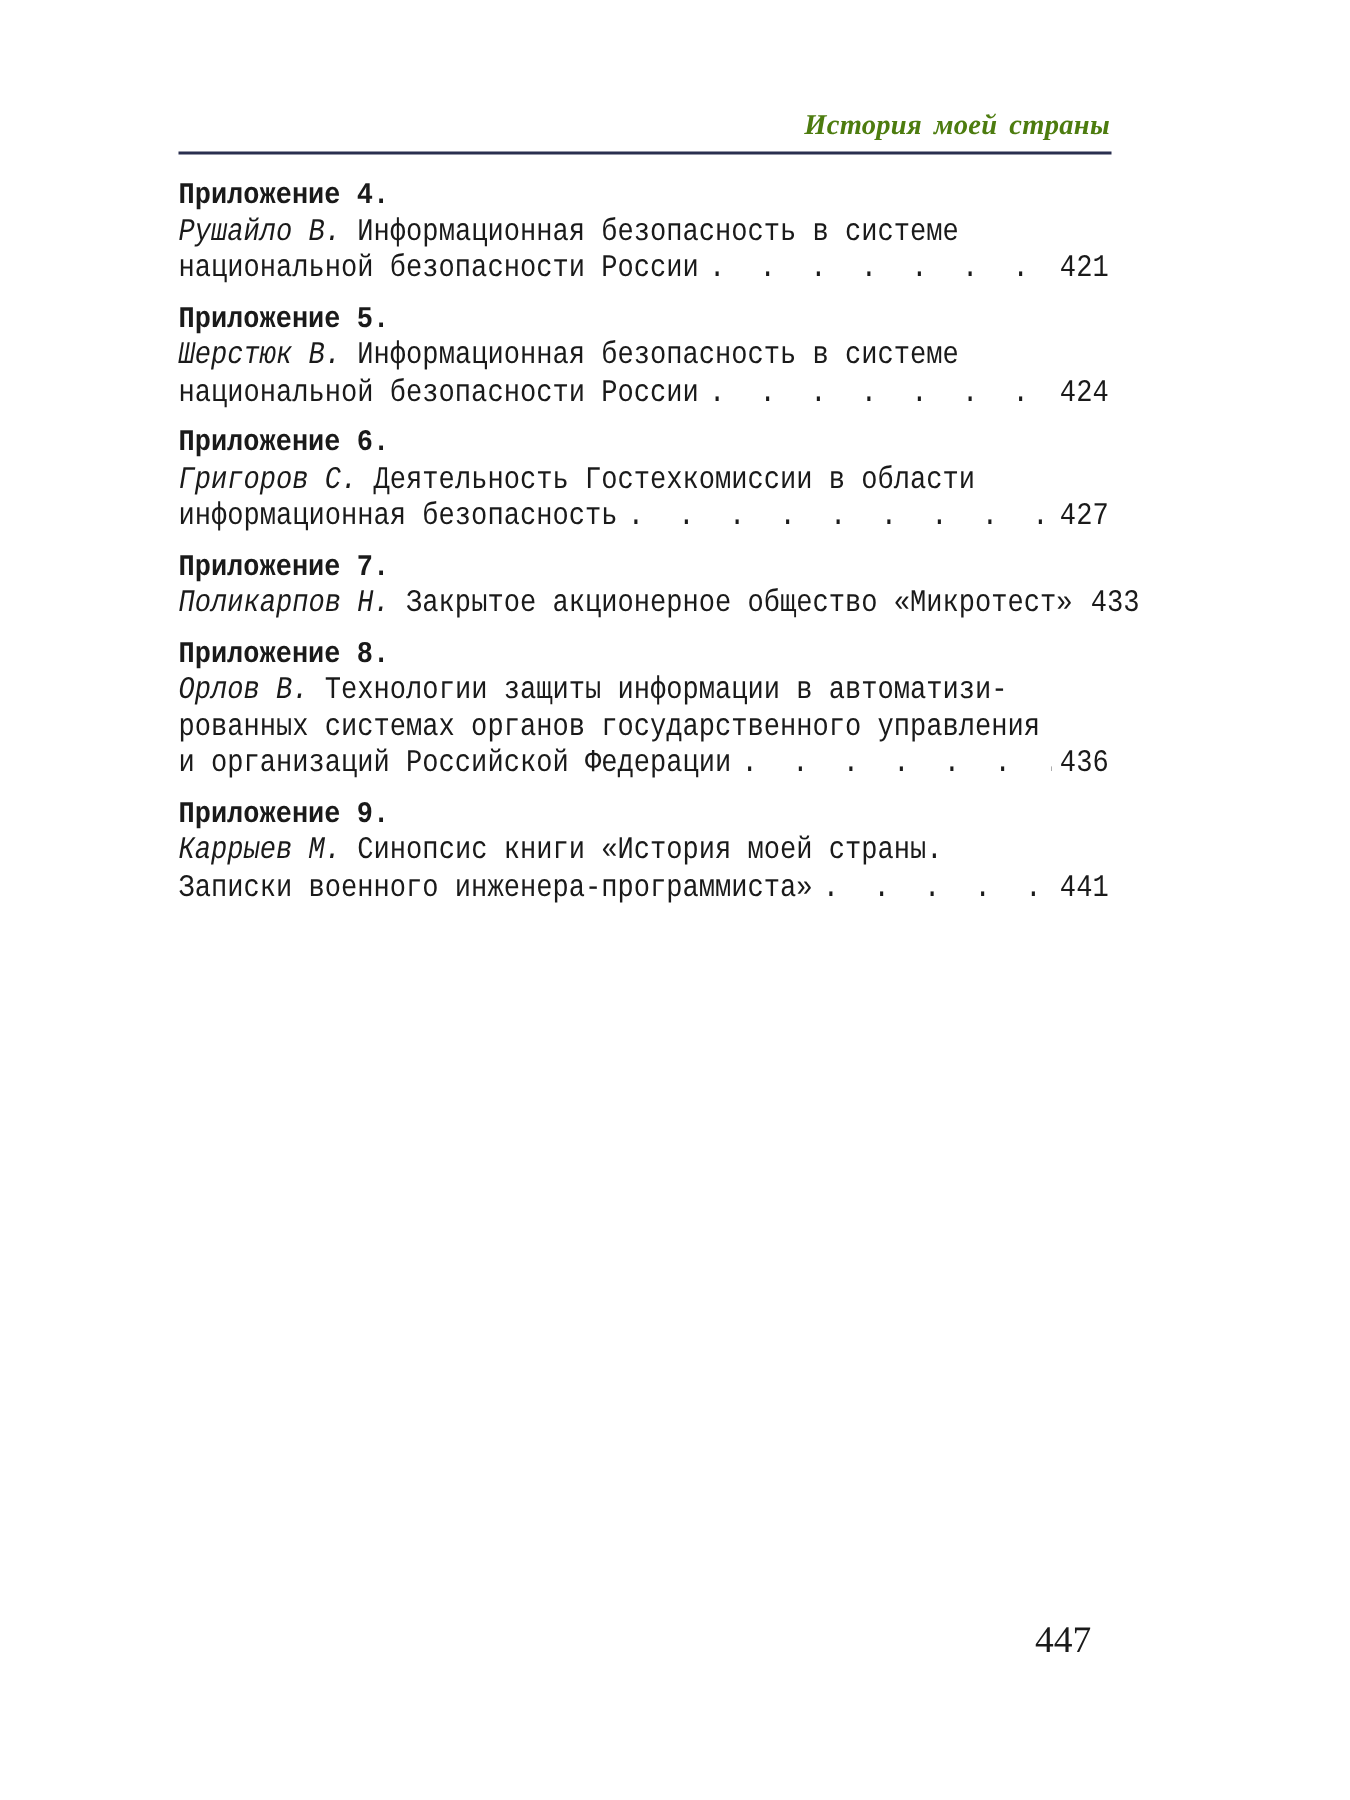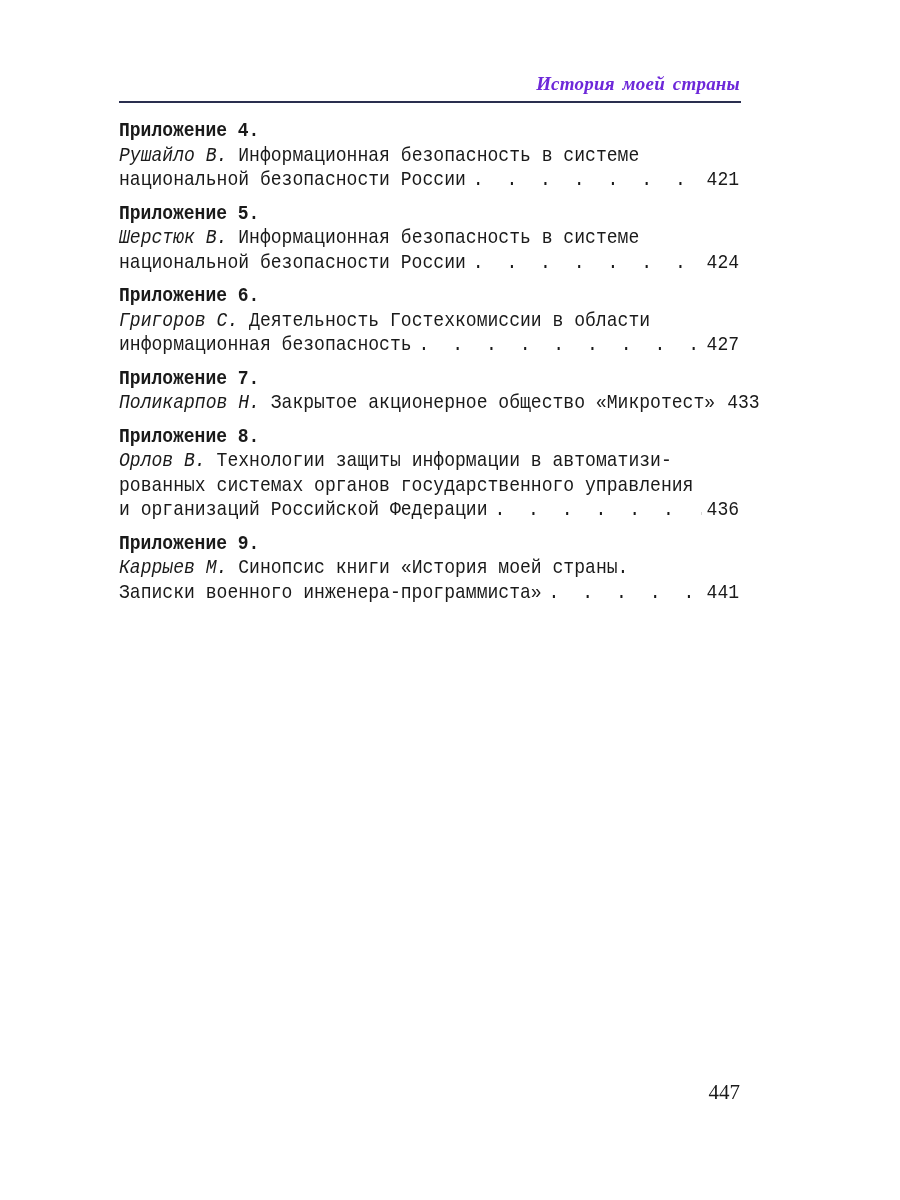--- a/index.html
+++ b/index.html
@@ -1,33 +1,33 @@
 <!DOCTYPE html>
 <html><head>
 <meta charset="utf-8">
 <style>
   html, body { margin: 0; padding: 0; background: #ffffff; }
   body { width: 900px; height: 1200px; position: relative; overflow: hidden;
          font-family: "Liberation Serif", "DejaVu Serif", serif; color: #1a1a1a; }
   .running-head { position: absolute; left: 119px; top: 73px; width: 621px; text-align: right;
-                  font-size: 19px; font-weight: bold; font-style: italic; color: #6d28d9;
+                  font-size: 19px; font-weight: bold; font-style: italic; color: #4d7c0f;
                   letter-spacing: 0.2px; word-spacing: 3px; }
   .rule { position: absolute; left: 119px; top: 101px; width: 622px; height: 2px; background: #2a2f4f; }
   .toc { position: absolute; left: 119px; top: 119px; width: 620px; font-family: Liberation Mono, monospace; }
   .entry { margin-bottom: 9px; }
   .entry-title { font-weight: bold; font-size: 20px; line-height: 24.5px; transform: scaleX(0.9); transform-origin: left; white-space: nowrap; }
   .line { font-size: 21px; line-height: 24.5px; white-space: nowrap; transform: scaleX(0.86); transform-origin: left; width: 116%; }
   .last-line { display: flex; align-items: baseline; font-size: 21px; line-height: 24.5px;
                white-space: nowrap; transform: scaleX(0.86); transform-origin: left; width: 116.3%; }
   .last-line .text { flex: 0 0 auto; }
   .last-line .leader { flex: 1 1 auto; overflow: hidden; letter-spacing: 7px; padding-left: 8px; color: #1a1a1a; }
   .last-line .page { flex: 0 0 auto; padding-left: 6px; }
   .author { font-style: italic; }
-  .page-number { position: absolute; left: 690px; top: 1080px; width: 50px; text-align: right;
-                 font-size: 21px; color: #1a1a1a; }
+  .page-number { position: absolute; left: 690px; top: 1080px; width: 50px; 
+                 font-size: 25px; color: #1a1a1a; }
 </style>
 </head>
 <body>
 
 <div class="running-head">История моей страны</div>
 <div class="rule"></div>
 
 <div class="toc">
 
   <div class="entry">

